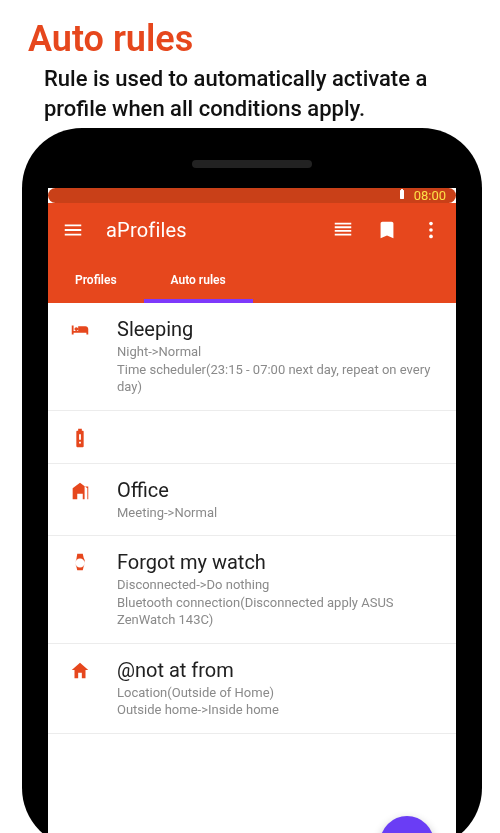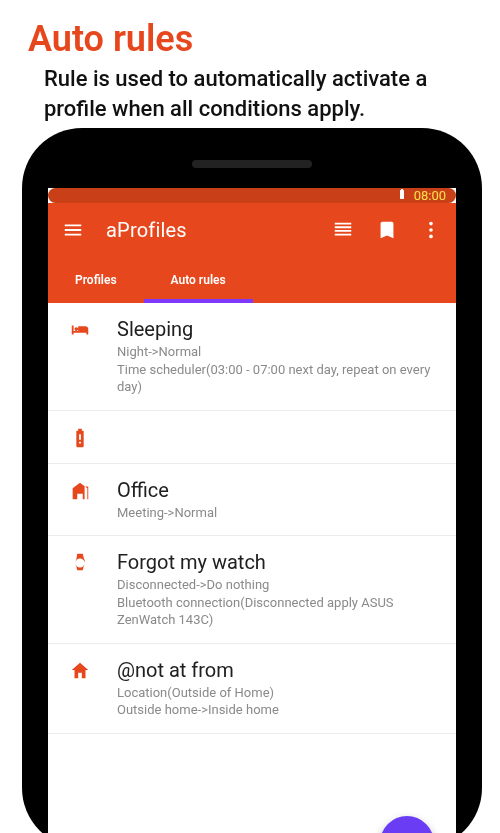--- a/index.html
+++ b/index.html
@@ -108,21 +108,21 @@
 
       <div class="rule">
         <div class="rule-icon">
           <svg viewBox="0 0 24 24">
               <path d="M3 7v10h2v-2h14v2h2v-6c0-1.66-1.34-3-3-3h-8v5H5V7H3zm5 2c-1.1 0-2 .9-2 2s.9 2 2 2 2-.9 2-2-.9-2-2-2z"></path>
             </svg>
         </div>
         <div class="rule-body">
           <div class="rule-title">Sleeping</div>
           <div class="rule-sub">Night-&gt;Normal</div>
-          <div class="rule-sub">Time scheduler(03:00 - 07:00 next day, repeat on every day)</div>
+          <div class="rule-sub">Time scheduler(23:15 - 07:00 next day, repeat on every day)</div>
         </div>
       </div>
 
       <div class="rule">
         <div class="rule-icon">
           <svg viewBox="0 0 24 24">
               <path d="M15 4h-1V2h-4v2H9C8.45 4 8 4.45 8 5v16c0 .55.45 1 1 1h6c.55 0 1-.45 1-1V5c0-.55-.45-1-1-1zm-2 14h-2v-2h2v2zm0-4h-2V8h2v6z"></path>
             </svg>
         </div>
       </div>

